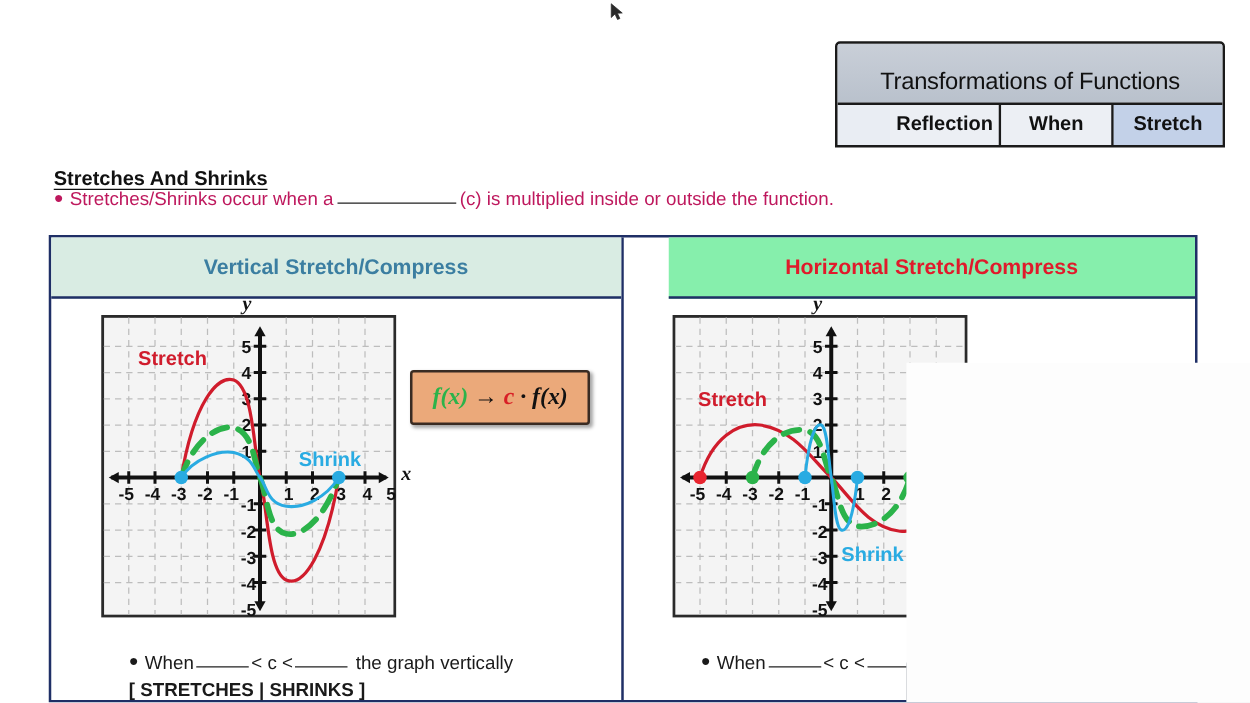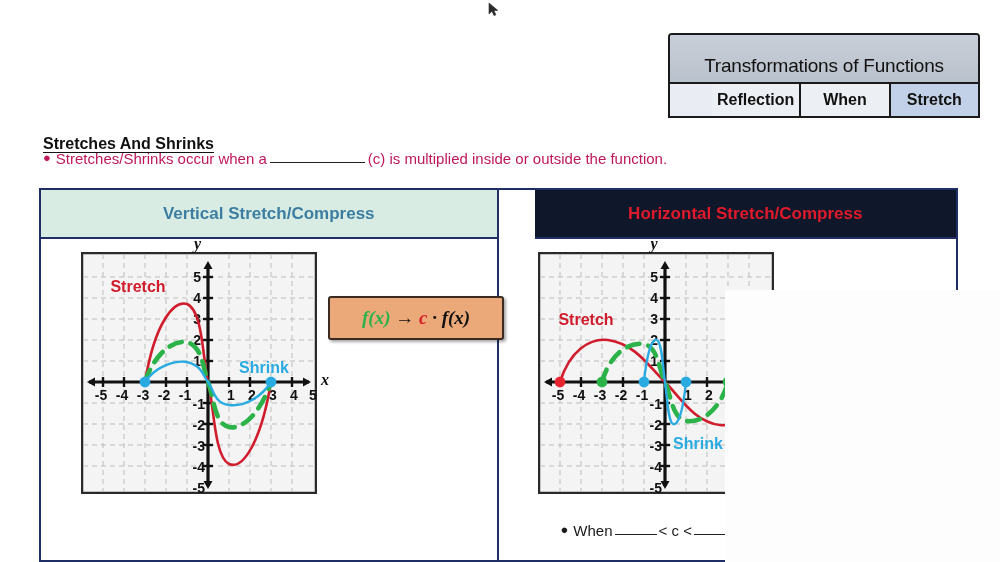--- a/index.html
+++ b/index.html
@@ -55,35 +55,35 @@
     border:2px solid #1f2f66; background:#fff; display:flex;
   }
   .col { flex:1 1 50%; position:relative; }
   .col.left { border-right:2px solid #1f2f66; }
 
   .col-head {
     height:49px; display:flex; align-items:center; justify-content:center;
     font-weight:bold; font-size:17px; border-bottom:2px solid #1f2f66;
   }
   .col-head.vertical   { background:#d9ece3; color:#3b7ea1; }
-  .col-head.horizontal { background:#0f172a; color:#e01a2b;margin-left:36px; }
+  .col-head.horizontal { background:#86efac; color:#e01a2b;margin-left:36px; }
 
   
   .graph-wrap { position:absolute; left:40px; top:62px; }
   .graph-wrap.right { left:39px; }
   .axis-y-label, .axis-x-label {
     position:absolute; font-style:italic; font-weight:bold;
     font-size:16px; color:#111; font-family:"Liberation Serif", serif;
   }
 
   
   .formula-box {
     position:absolute; top:106px;
     background:#eba97a; border:2px solid #3a2b22; border-radius:3px;
-    padding:9px 32px; box-shadow:2px 2px 3px rgba(0,0,0,.35);
+    padding:9px 16px; box-shadow:2px 2px 3px rgba(0,0,0,.35);
     font-family:"Liberation Serif", serif; font-style:italic;
     font-weight:bold; font-size:19px; white-space:nowrap; color:#111;
   }
   .formula-box.left-fx  { left:287px; }
   .formula-box.right-fx { left:285px; }
   .fx-green { color:#2bb34a; }
   .fx-red   { color:#d81f26; }
 
   
   .note {
@@ -216,20 +216,25 @@
         <text x="183" y="121" font-family="Liberation Sans, sans-serif" font-size="16" font-weight="bold" fill="#29abe2" text-anchor="middle">Shrink</text>
       </svg>
       <div class="axis-y-label" style="left:113px; top:-17px;">y</div>
       <div class="axis-x-label" style="left:240px; top:119px;">x</div>
     </div>
 
     <div class="formula-box left-fx">
       <span class="fx-green">f(x)</span> → <span class="fx-red">c</span> · f(x)
     </div>
 
+    <div class="note">
+      <span class="bullet-dot">●</span><span>When</span><span class="blank-xs"></span><span>&lt; c &lt;</span><span class="blank-xs"></span>
+      <span>the graph vertically</span><br>
+      <span class="b2">[ STRETCHES | SHRINKS ]</span>
+    </div>
   </div>
 
   <div class="col right">
     <div class="col-head horizontal">Horizontal Stretch/Compress</div>
 
     <div class="graph-wrap right">
       <svg width="236" height="242" viewBox="0 0 236 242">
         <rect x="1" y="1" width="234" height="240" fill="#f4f4f4" stroke="#2a2a2a" stroke-width="2.5"></rect>
         <g stroke="#bdbdbd" stroke-width="1" stroke-dasharray="5,4">
           <line x1="22" y1="2" x2="22" y2="240"></line>

